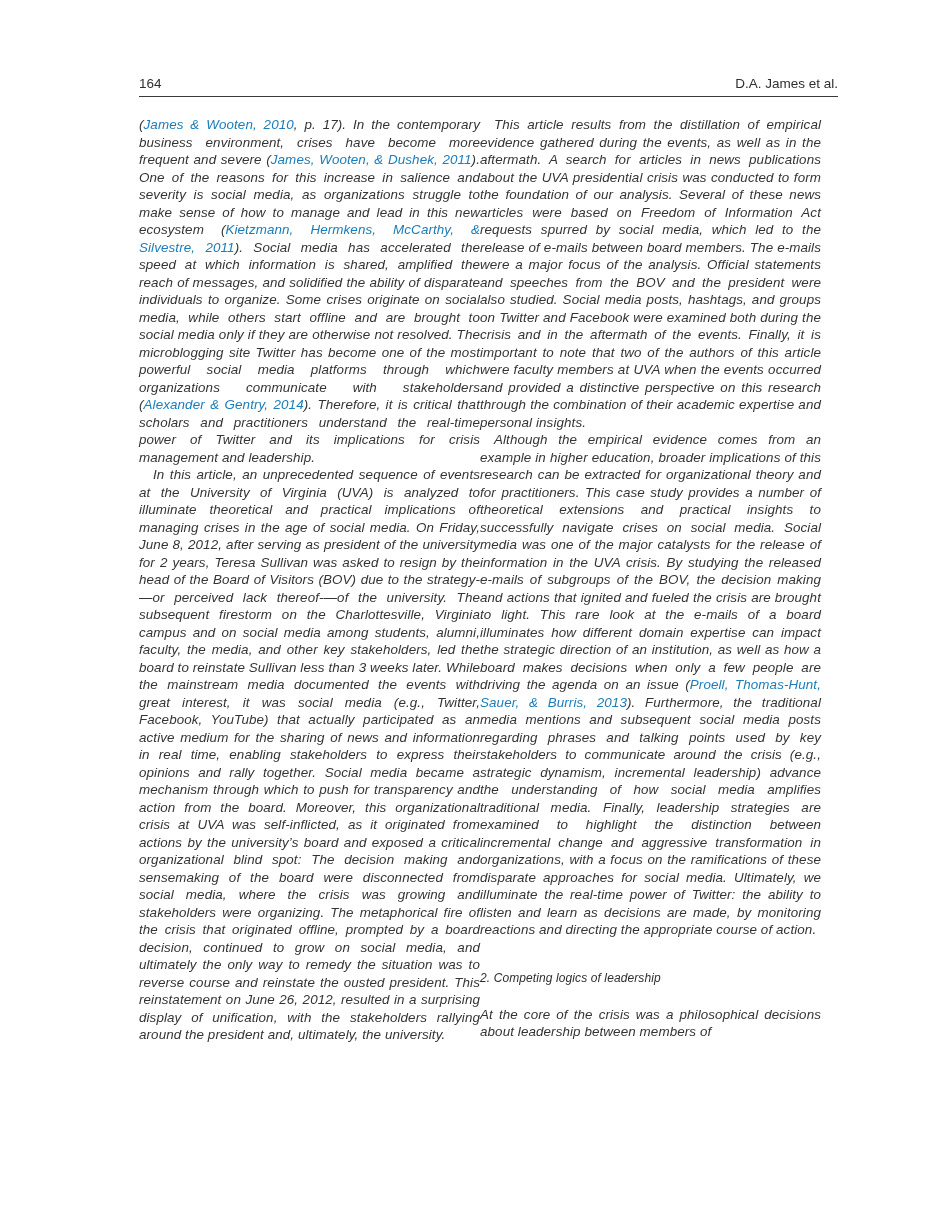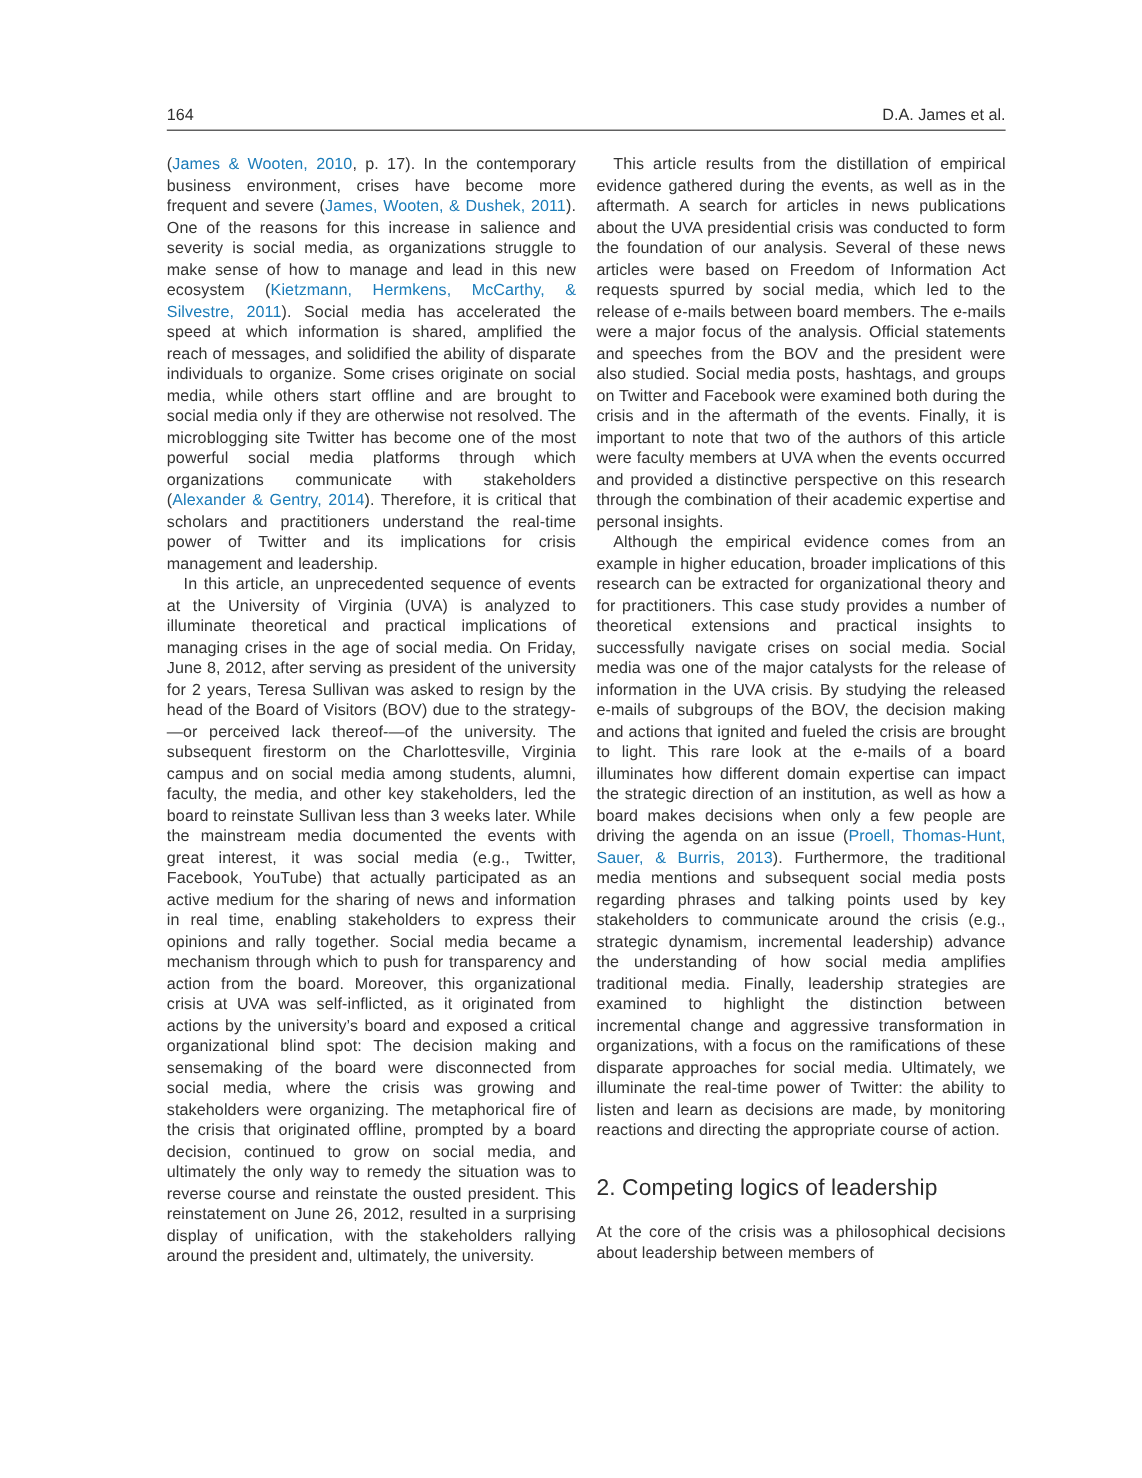--- a/index.html
+++ b/index.html
@@ -10,56 +10,56 @@
   body {
     width: 952px;
     height: 1232px;
     position: relative;
     font-family: "Liberation Sans", sans-serif;
     color: #343434;
   }
   .page {
     position: absolute;
     left: 139px;
-    top: 88px;
+    top: 76px;
     width: 699px;
   }
   .running-header {
     display: flex;
     justify-content: space-between;
     align-items: flex-end;
     font-size: 13.5px;
     color: #2f2f2f;
     padding-bottom: 5px;
     border-bottom: 1.6px solid #3a3a3a;
   }
   .columns {
     display: flex;
-    gap: 17px;
     margin-top: 19px;
+    font-style: italic;
   }
   .column {
     width: 341px;
     text-align: justify;
     font-size: 13.4px;
     line-height: 17.5px;
     color: #343434;
     letter-spacing: 0.1px;
   }
   .para {
     margin: 0;
   }
   .para.indent {
     text-indent: 14px;
   }
   .cite-link {
     cursor: pointer;
   }
   .section-heading {
-    font-size: 19px;
+    font-size: 12px;
     line-height: 21px;
     color: #2e2e2e;
     text-align: left;
     margin-top: 29px;
     margin-bottom: 17px;
     letter-spacing: 0.1px;
   }
 </style>
 </head>
 <body>

